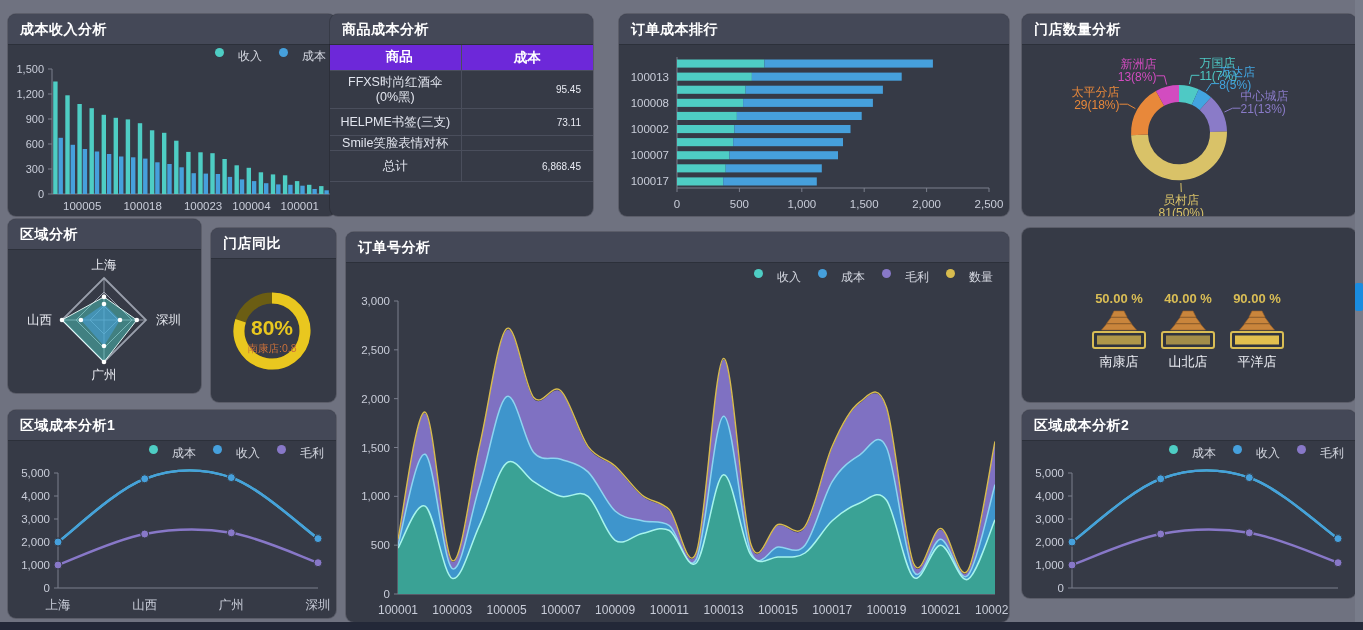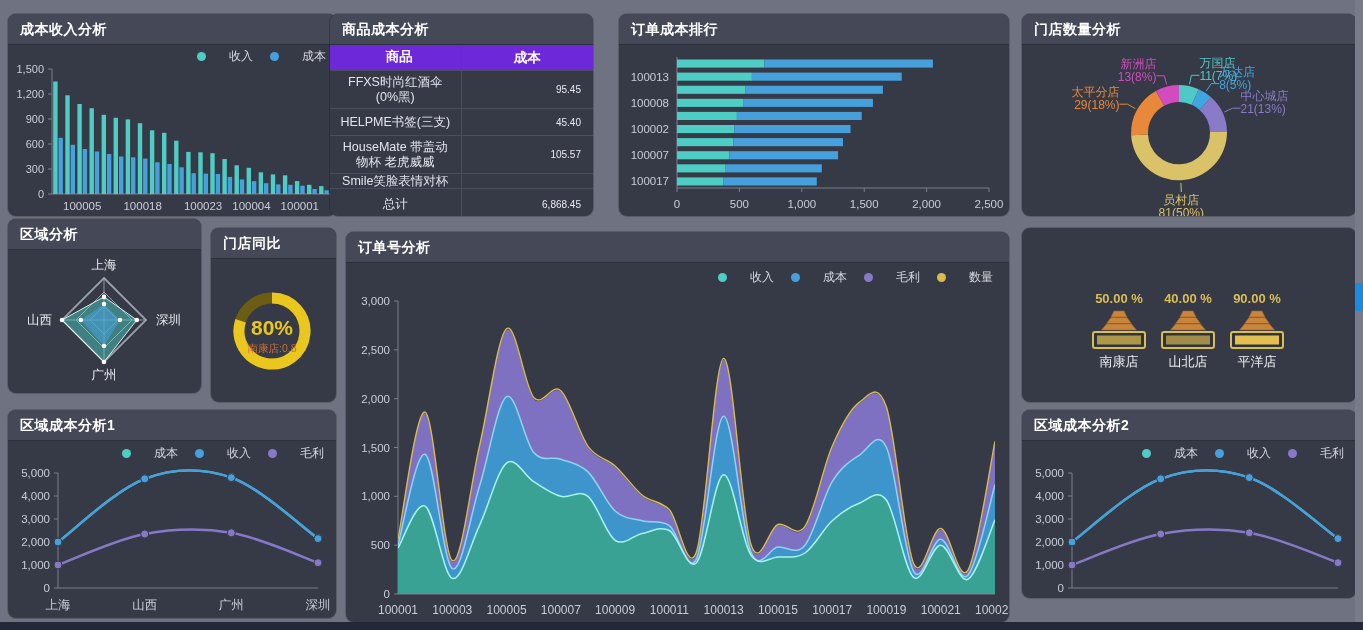--- a/index.html
+++ b/index.html
@@ -8,21 +8,21 @@
     background:#6f7280;
     font-family:"Liberation Sans","DejaVu Sans",sans-serif;
     -webkit-font-smoothing:antialiased;
   }
   .panel{position:absolute;background:#363a46;border-radius:8px;overflow:hidden;box-shadow:0 0 0 1px rgba(0,0,0,.18)}
   .panel-h{height:30px;line-height:30px;padding-left:12px;background:#444857;color:#fff;
     font-size:14px;font-weight:bold;border-bottom:1px solid #2c303a;letter-spacing:.5px}
   .panel-b{position:absolute;top:31px;left:0;right:0;bottom:0}
   .chart{position:absolute;inset:0}
   .legend{position:absolute;display:flex;gap:17px;z-index:2;font-size:12px;color:#d4d7e0;align-items:center}
-  .legend .it{display:flex;align-items:center;gap:23px;cursor:pointer}
+  .legend .it{display:flex;gap:14px;cursor:pointer}
   .legend i{width:9px;height:9px;border-radius:50%;display:inline-block}
   svg text{font-family:"Liberation Sans","DejaVu Sans",sans-serif}
   
   .dtable{position:absolute;inset:0;display:flex;flex-direction:column;overflow:hidden}
   .trow{display:flex;border-bottom:1px solid #4a4e5c;overflow:hidden;flex:none}
   .tc1{width:50%;border-right:1px solid #4a4e5c;display:flex;align-items:center;justify-content:center;
     text-align:center;font-size:12.5px;line-height:1.2;color:#e2e5ee;padding:1px 8px;box-sizing:border-box}
   .tc2{flex:1;display:flex;align-items:center;justify-content:flex-end;padding-right:12px;font-size:10px;color:#e9ebf3}
   .thead{background:#6d28d9}
   .thead .tc1,.thead .tc2{justify-content:center;font-weight:bold;font-size:13.5px;color:#fff;padding-right:0}
@@ -126,25 +126,21 @@
           <div class="trow thead" style="height:25px">
     <div class="tc1">商品</div>
     <div class="tc2">成本</div>
           </div>
           <div class="trow" style="height:37px">
       <div class="tc1">FFXS时尚红酒伞(0%黑)</div>
       <div class="tc2">95.45</div>
           </div>
           <div class="trow" style="height:26px">
       <div class="tc1">HELPME书签(三支)</div>
-      <div class="tc2">45.40</div>
-          </div>
-          <div class="trow" style="height:37px">
-      <div class="tc1">HouseMate 带盖动物杯 老虎威威</div>
-      <div class="tc2">105.57</div>
+      <div class="tc2">73.11</div>
           </div>
           <div class="trow" style="height:14px">
       <div class="tc1">Smile笑脸表情对杯</div>
       <div class="tc2"></div>
           </div>
           <div class="trow" style="height:30px">
       <div class="tc1">总计</div>
       <div class="tc2">6,868.45</div>
           </div>
         </div>

